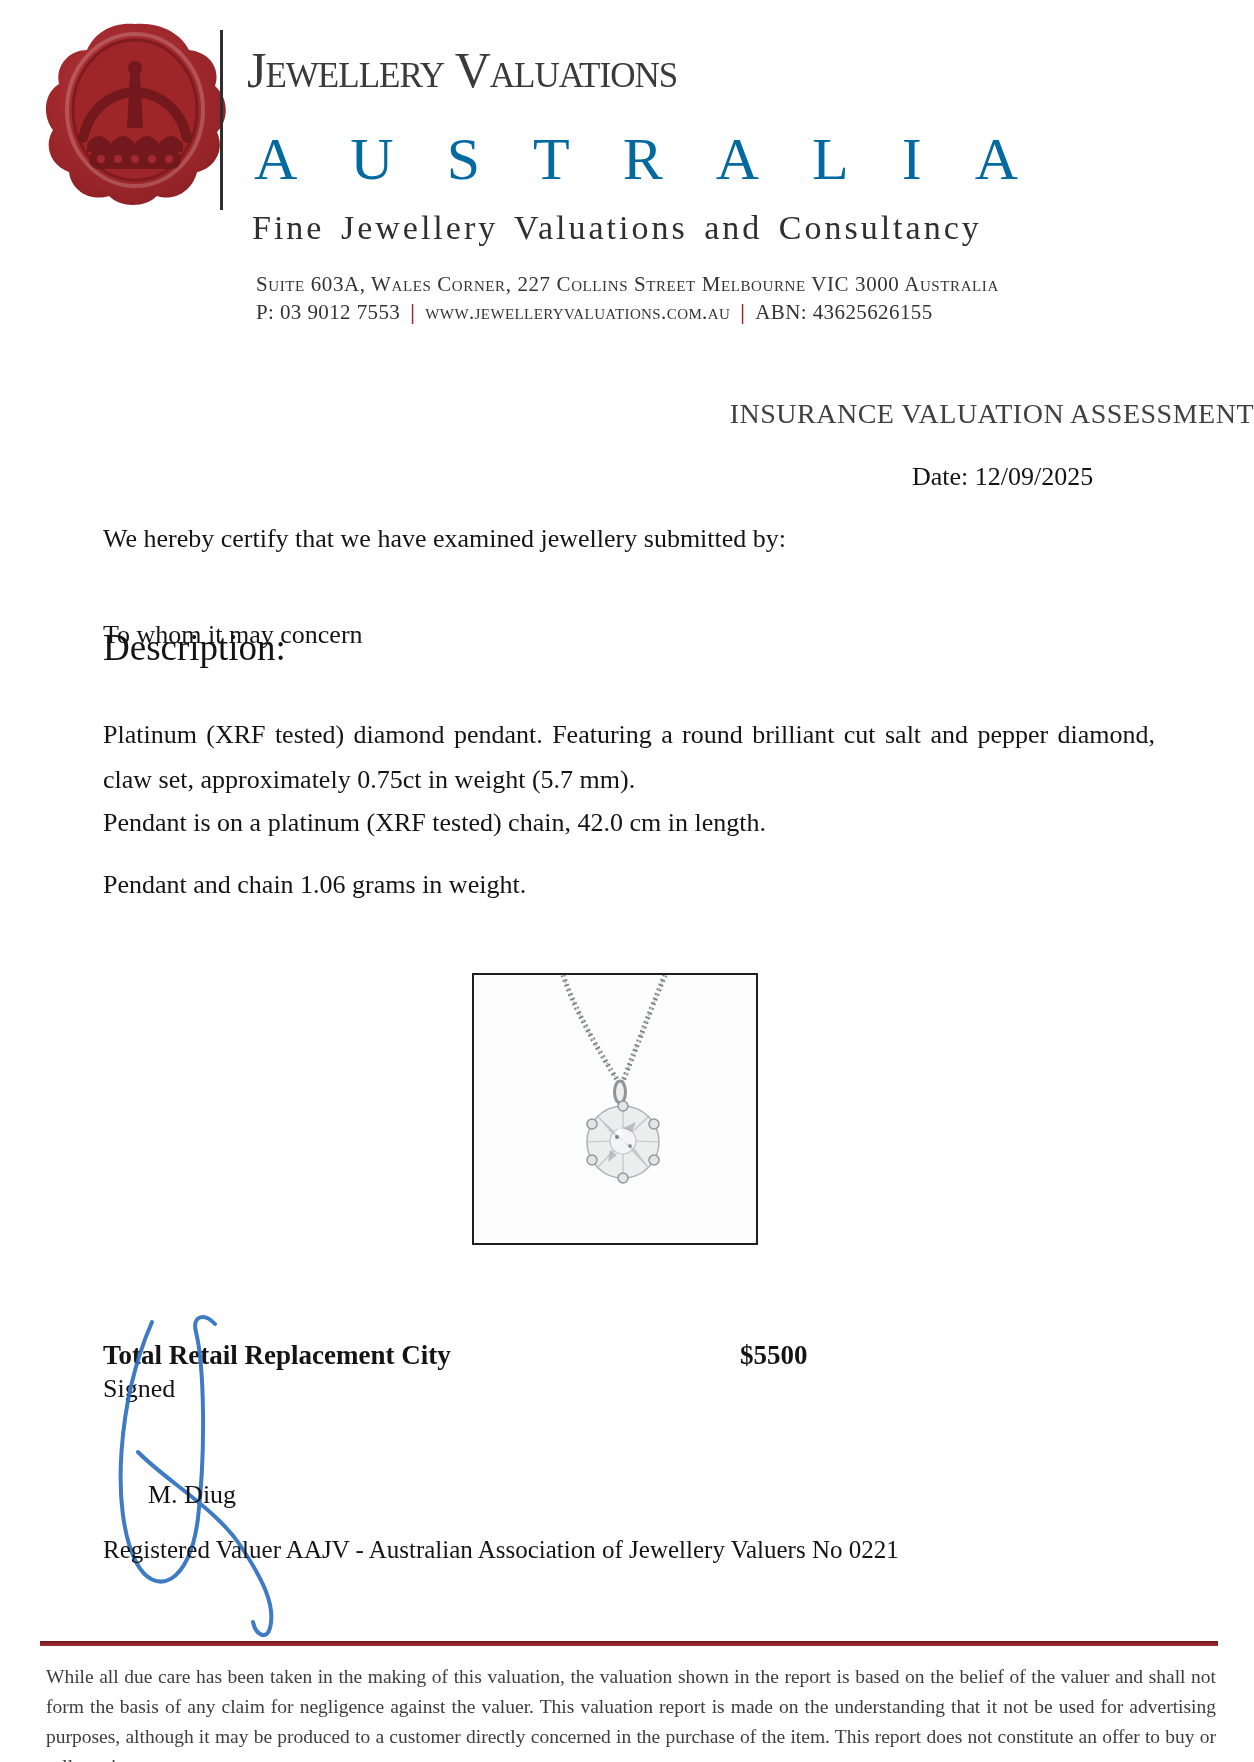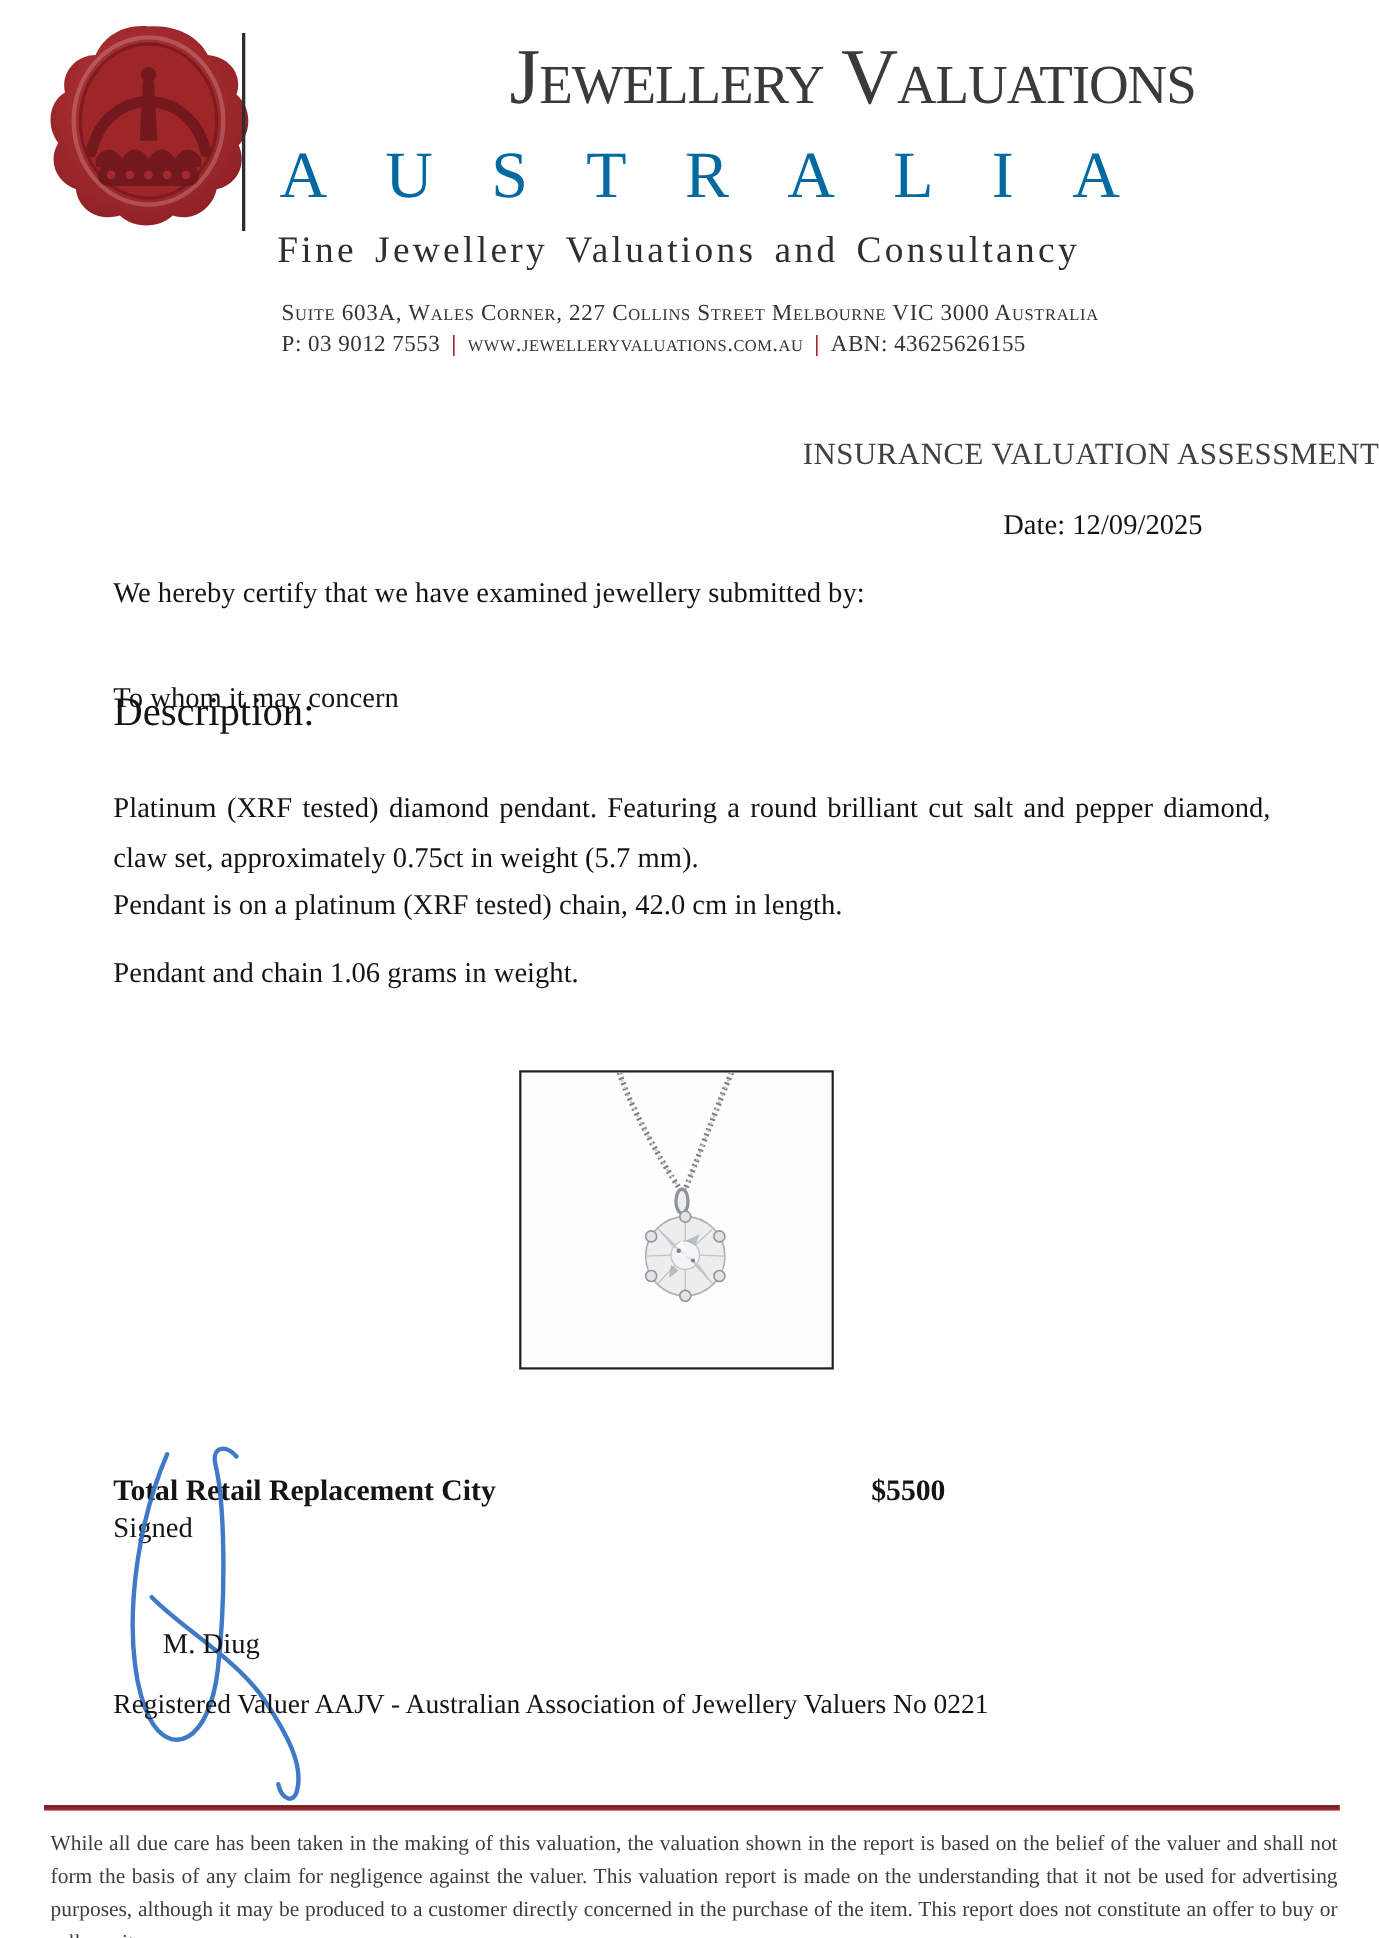--- a/index.html
+++ b/index.html
@@ -7,22 +7,22 @@
     position:relative;width:1254px;height:1762px;margin:0 auto;
     background:#ffffff;overflow:hidden;
     font-family:"Liberation Serif", serif;color:#141414;
   }
   .abs{position:absolute;}
 
   
   .seal{left:43px;top:16px;width:184px;height:192px;}
   .divider{left:220px;top:30px;width:3px;height:180px;background:#2e2e2e;}
   .brand-name{
-    left:247px;top:30px;width:840px;font-size:72px;line-height:80px;
-    font-variant:small-caps;letter-spacing:-1px;color:#3b3a3a;white-space:nowrap;text-align:right;
+    left:247px;top:30px;width:840px;font-size:50px;line-height:80px;
+    font-variant:small-caps;letter-spacing:-1px;color:#3b3a3a;white-space:nowrap;
   }
   .brand-country{
     left:254px;top:128px;font-size:60px;line-height:62px;letter-spacing:53px;
     color:#0369a1;white-space:nowrap;font-weight:400;
   }
   .tagline{
     left:252px;top:208px;font-size:34px;line-height:40px;
     letter-spacing:3px;word-spacing:5px;color:#2f2f2f;white-space:nowrap;
   }
   .address-line{
@@ -44,21 +44,21 @@
   .para1{left:103px;top:712px;width:1052px;font-size:26px;line-height:45px;text-align:justify;}
   .para2{left:103px;top:808px;font-size:26px;}
   .para3{left:103px;top:870px;font-size:26px;}
 
   .photo-box{
     left:472px;top:973px;width:282px;height:268px;border:2px solid #1e1e1e;background:#fdfdfd;
   }
   .photo-box svg{display:block;}
 
   .total-label{left:103px;top:1340px;font-size:27px;font-weight:bold;}
-  .total-value{left:792px;top:1340px;font-size:27px;font-weight:bold;}
+  .total-value{left:740px;top:1340px;font-size:27px;font-weight:bold;}
   .signed-label{left:103px;top:1374px;font-size:26px;}
   .valuer-name{left:103px;top:1480px;font-size:26px;margin-left:45px;}
   .cred1{left:103px;top:1508px;font-size:25px;}
   .cred2{left:103px;top:1536px;font-size:25px;}
   .signature{left:80px;top:1300px;width:240px;height:360px;pointer-events:none;}
 
   .footer-rule{left:40px;top:1641px;width:1178px;height:5px;
     background:linear-gradient(#6d151a,#a63036);}
   .disclaimer{
     left:46px;top:1662px;width:1170px;font-size:19.5px;line-height:30px;

